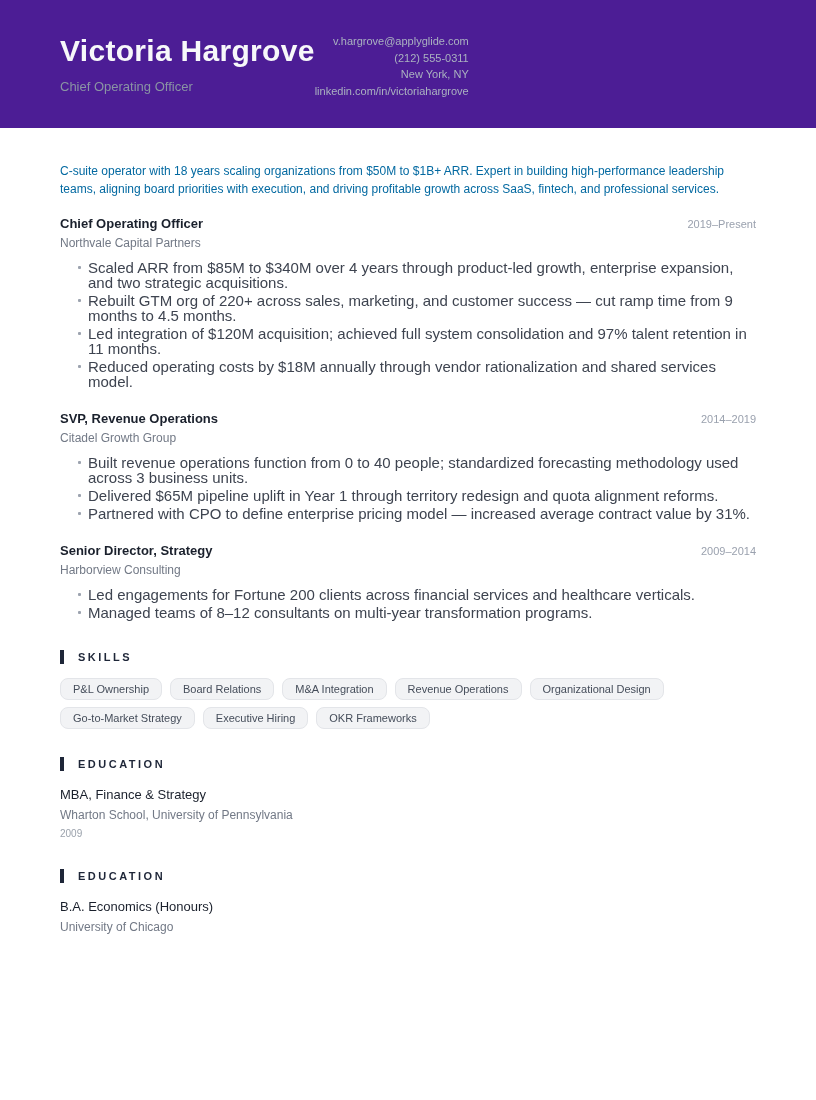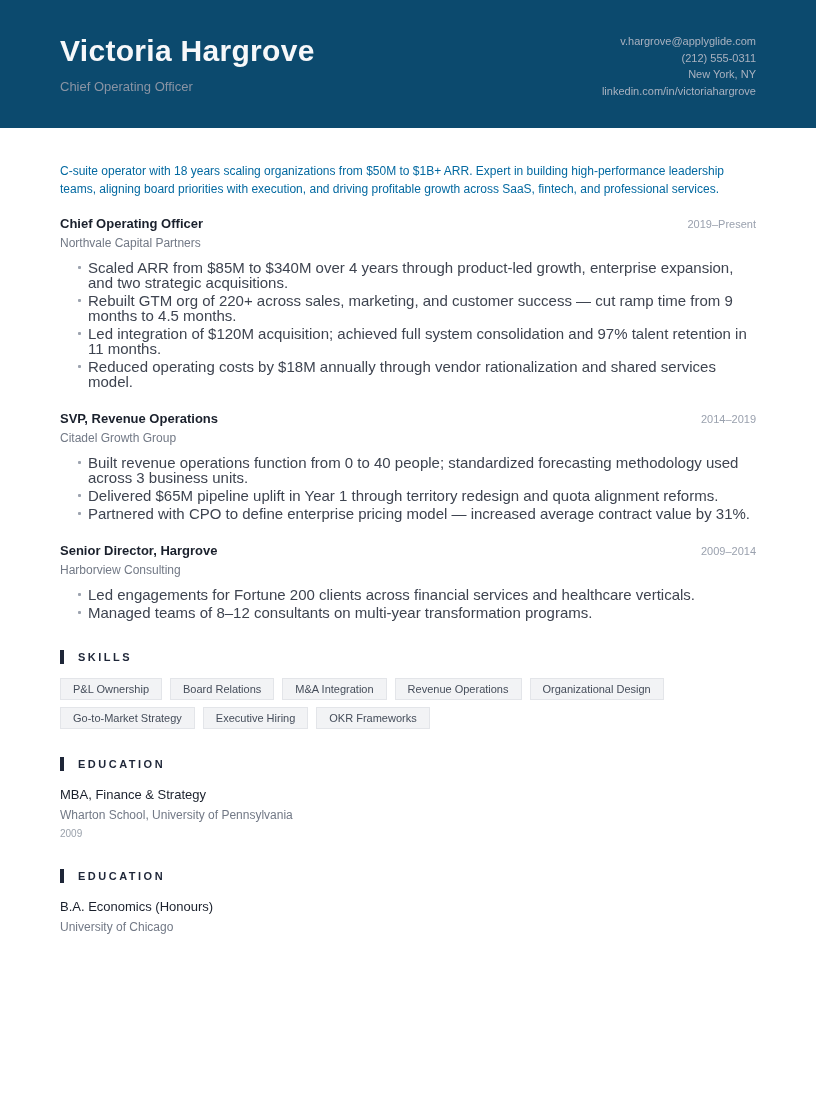--- a/index.html
+++ b/index.html
@@ -7,25 +7,24 @@
   body {
     width: 816px;
     min-height: 1100px;
     background: #ffffff;
     font-family: "Liberation Sans", sans-serif;
     -webkit-font-smoothing: antialiased;
   }
 
   
   .header {
-    background: #0c4a6e;
+    background: #4c1d95;
     height: 128px;
     padding: 30px 60px 11px 60px;
     display: flex;
-    justify-content: space-between;
     align-items: flex-start;
   }
   .name {
     margin: 4px 0 0 0;
     font-size: 30px;
     font-weight: bold;
     letter-spacing: 0.3px;
     color: #f7f8fa;
     line-height: 1.1;
   }
@@ -116,21 +115,21 @@
   
   .pills {
     margin-top: 14px;
     display: flex;
     flex-wrap: wrap;
     gap: 7px 8px;
   }
   .pill {
     background: #f2f3f5;
     border: 1px solid #e3e5e9;
-    border-radius: 0;
+    border-radius: 8px;
     padding: 4px 12px;
     font-size: 11px;
     color: #454d5a;
     white-space: nowrap;
   }
 
   
   .degree {
     margin-top: 16px;
     font-size: 13px;
@@ -191,21 +190,21 @@
     <div class="job-company">Citadel Growth Group</div>
     <ul class="bullets">
       <li><span class="bullet-dot"></span><span>Built revenue operations function from 0 to 40 people; standardized forecasting methodology used across 3 business units.</span></li>
       <li><span class="bullet-dot"></span><span>Delivered $65M pipeline uplift in Year 1 through territory redesign and quota alignment reforms.</span></li>
       <li><span class="bullet-dot"></span><span>Partnered with CPO to define enterprise pricing model — increased average contract value by 31%.</span></li>
     </ul>
   </div>
 
   <div class="job">
     <div class="job-header">
-      <span class="job-title">Senior Director, Hargrove</span>
+      <span class="job-title">Senior Director, Strategy</span>
       <span class="job-dates">2009–2014</span>
     </div>
     <div class="job-company">Harborview Consulting</div>
     <ul class="bullets">
       <li><span class="bullet-dot"></span><span>Led engagements for Fortune 200 clients across financial services and healthcare verticals.</span></li>
       <li><span class="bullet-dot"></span><span>Managed teams of 8–12 consultants on multi-year transformation programs.</span></li>
     </ul>
   </div>
 
   <div class="section-heading mt-skl">SKILLS</div>

